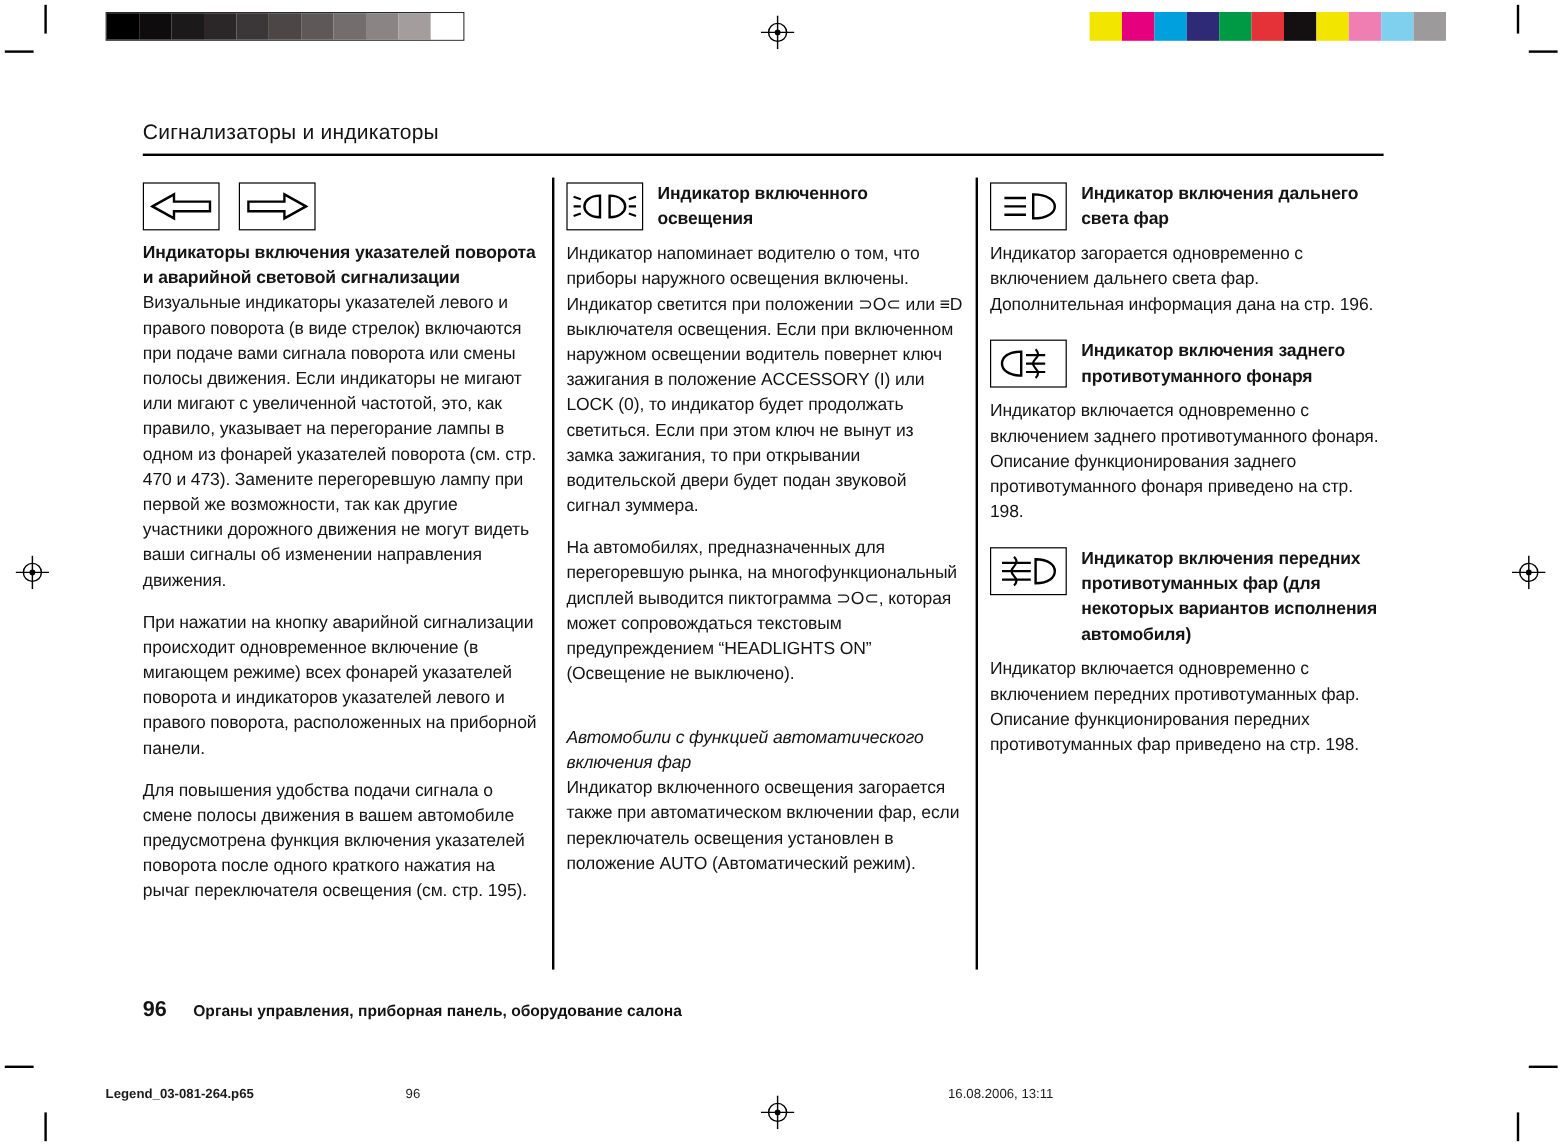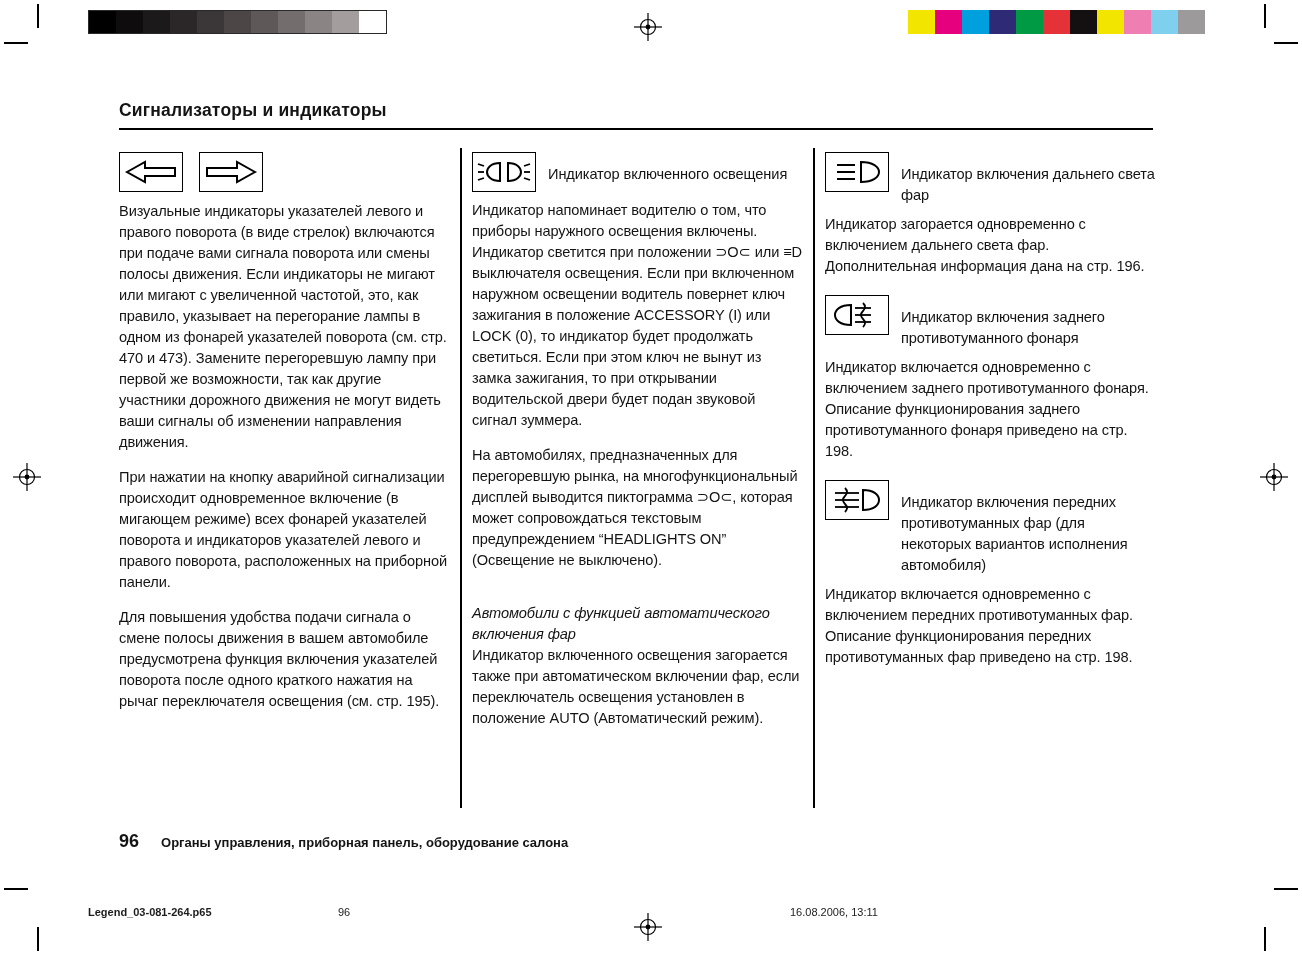--- a/index.html
+++ b/index.html
@@ -14,40 +14,40 @@
   #color-bar { left:908px; }
   .swatch { width:27px; height:100%; }
   .regmark { position:absolute; width:28px; height:28px; }
   .cropline { position:absolute; background:#000; }
   .cl-v { width:1.5px; height:24px; }
   .cl-h { width:24px; height:1.5px; }
 
   
   .page-title {
     position:absolute; left:119px; top:100px;
-    font-size:17.5px; font-weight:bold; letter-spacing:0.2px;
+    font-size:17.5px; font-weight:normal; letter-spacing:0.2px;
   }
   .title-rule { position:absolute; left:119px; top:128px; width:1034px; height:2px; background:#000; }
   .vrule { position:absolute; top:148px; height:660px; width:1.5px; background:#000; }
   #vrule-1 { left:460px; }
   #vrule-2 { left:813px; }
 
   
   .col { position:absolute; top:152px; font-size:14.6px; line-height:21px; letter-spacing:-0.1px; }
   #col1 { left:119px; width:332px; }
   #col2 { left:472px; width:330px; }
   #col3 { left:825px; width:330px; }
 
   .ibox {
     width:64px; height:40px; border:1.6px solid #000; background:#fff;
     display:flex; align-items:center; justify-content:center; flex:0 0 auto;
   }
   .icon-row { display:flex; gap:16px; margin-bottom:9px; }
   .head-row { display:flex; gap:12px; align-items:flex-start; margin-bottom:8px; }
-  .bold-head { font-weight:normal;margin-top:12px; }
+  .bold-head { font-weight:bold; }
   .italic-head { font-style:italic;margin-top:32px; }
   .para { margin-bottom:14px; }
   .para:last-child { margin-bottom:0; }
   .section { margin-bottom:18px; }
 
   
   .footer { position:absolute; left:119px; top:831px; display:flex; align-items:baseline; gap:22px; }
   .footer-pagenum { font-size:18px; font-weight:bold; }
   .footer-label { font-size:13px; font-weight:bold; }
   .printline { position:absolute; top:906px; font-size:11px; color:#1c1c1c; }
@@ -140,20 +140,21 @@
       <svg width="56" height="28" viewBox="0 0 56 28">
           <path d="M4 14 L22 4 L22 10 L52 10 L52 18 L22 18 L22 24 Z" fill="#fff" stroke="#000" stroke-width="2"></path>
         </svg>
     </div>
     <div class="ibox">
       <svg width="56" height="28" viewBox="0 0 56 28">
           <path d="M52 14 L34 4 L34 10 L4 10 L4 18 L34 18 L34 24 Z" fill="#fff" stroke="#000" stroke-width="2"></path>
         </svg>
     </div>
   </div>
+  <div class="bold-head">Индикаторы включения указателей поворота и аварийной световой сигнализации</div>
   <p class="para">Визуальные индикаторы указателей левого и правого поворота (в виде стрелок) включаются при подаче вами сигнала поворота или смены полосы движения. Если индикаторы не мигают или мигают с увеличенной частотой, это, как правило, указывает на перегорание лампы в одном из фонарей указателей поворота (см. стр. 470 и 473). Замените перегоревшую лампу при первой же возможности, так как другие участники дорожного движения не могут видеть ваши сигналы об изменении направления движения.</p>
   <p class="para">При нажатии на кнопку аварийной сигнализации происходит одновременное включение (в мигающем режиме) всех фонарей указателей поворота и индикаторов указателей левого и правого поворота, расположенных на приборной панели.</p>
   <p class="para">Для повышения удобства подачи сигнала о смене полосы движения в вашем автомобиле предусмотрена функция включения указателей поворота после одного краткого нажатия на рычаг переключателя освещения (см. стр. 195).</p>
 </div>
 
 <div class="col" id="col2">
   <div class="head-row">
     <div class="ibox">
       <svg width="56" height="28" viewBox="0 0 56 28">
         <path d="M24 5 C15 5 11 10 11 14 C11 18 15 23 24 23 Z" fill="none" stroke="#000" stroke-width="2"></path>

